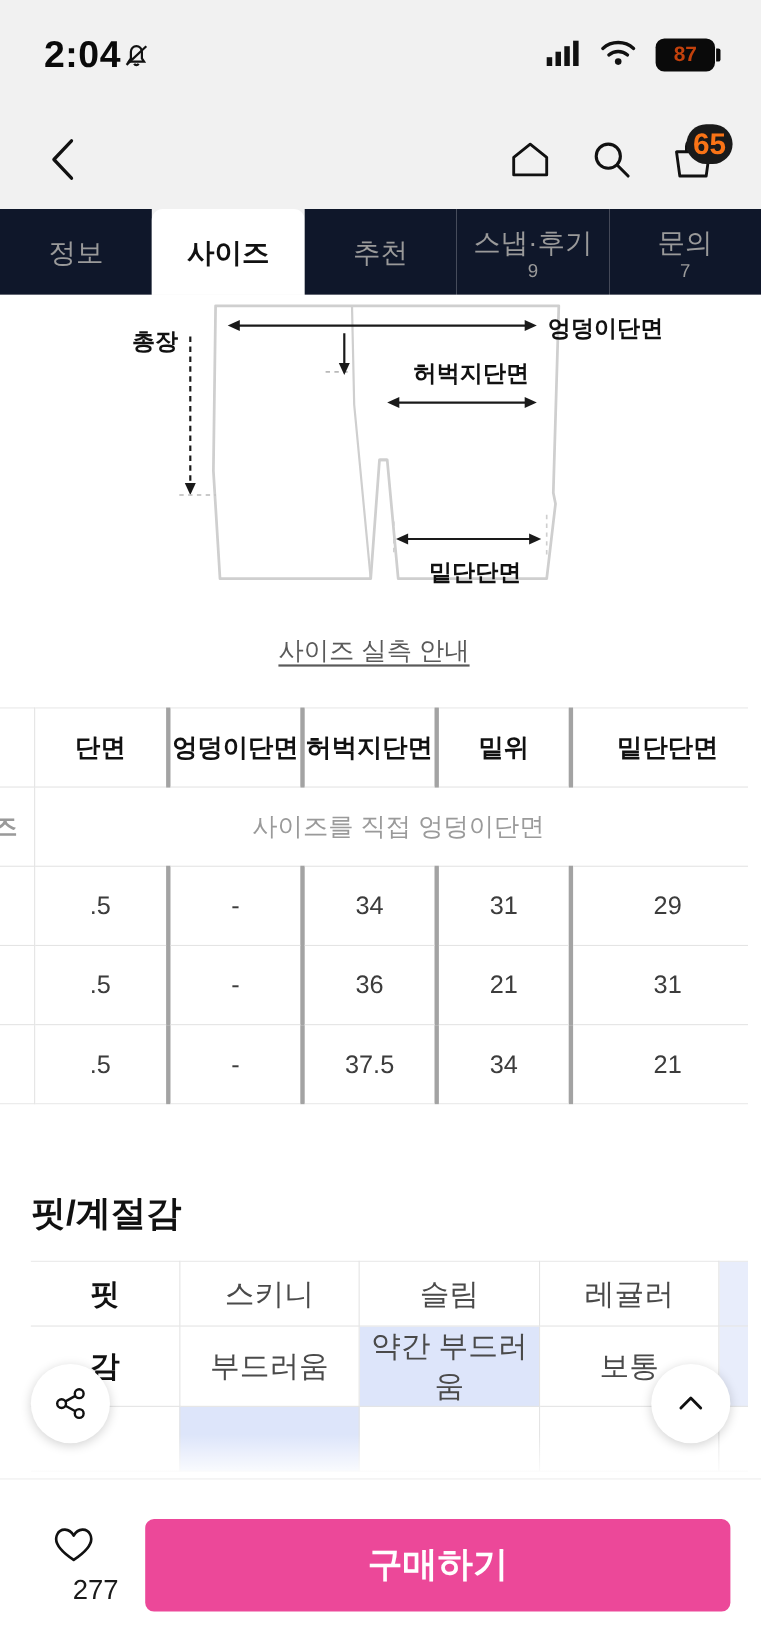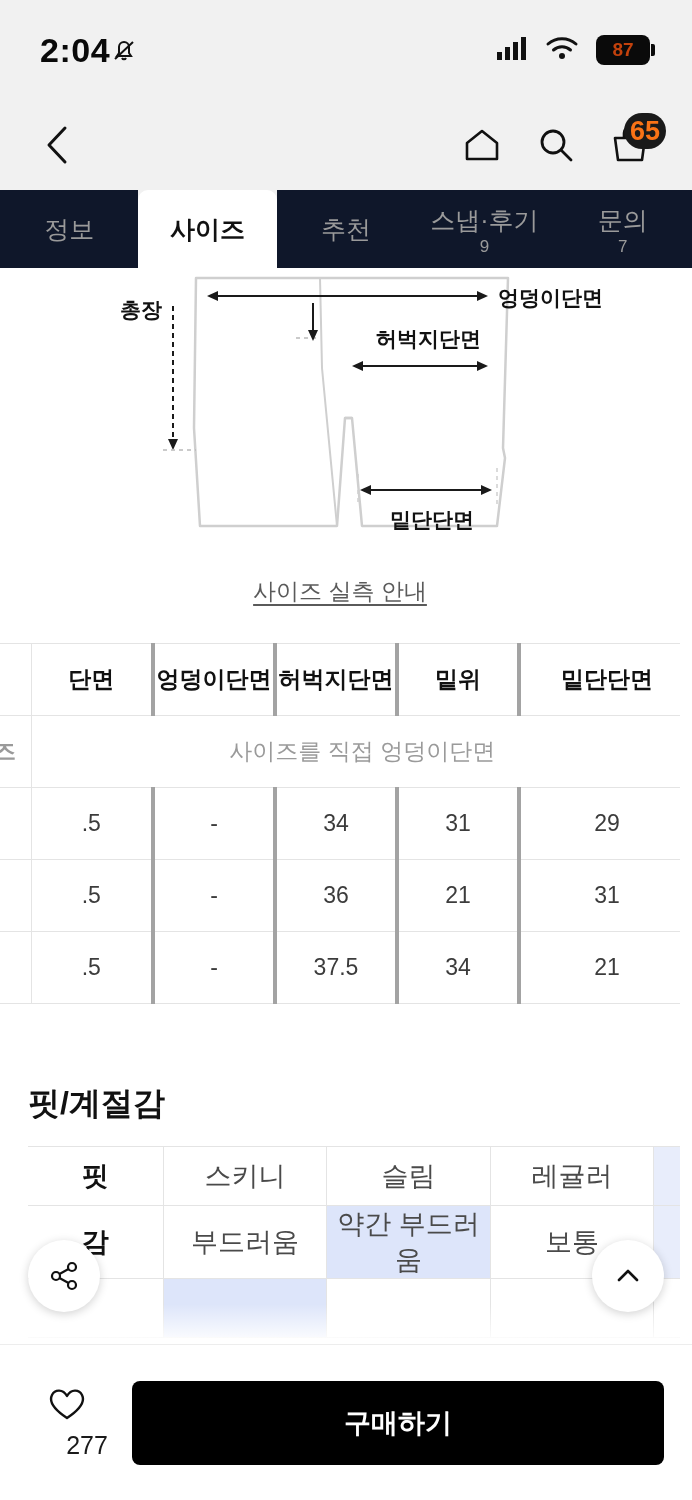--- a/index.html
+++ b/index.html
@@ -316,23 +316,23 @@
     width: 78px;
   }
   .like-count {
     font-size: 25px;
     color: #1a1a1a;
     margin-left: 40px;
   }
   .buy-btn {
     flex: 1;
     height: 84px;
-    background: #000000;
+    background: #ec4899;
     color: #ffffff;
-    font-size: 27px;
+    font-size: 32px;
     font-weight: bold;
     border-radius: 8px;
     display: flex;
     align-items: center;
     justify-content: center;
   }
   .bottom-fade {
     position: absolute;
     left: 0;
     bottom: 156px;

